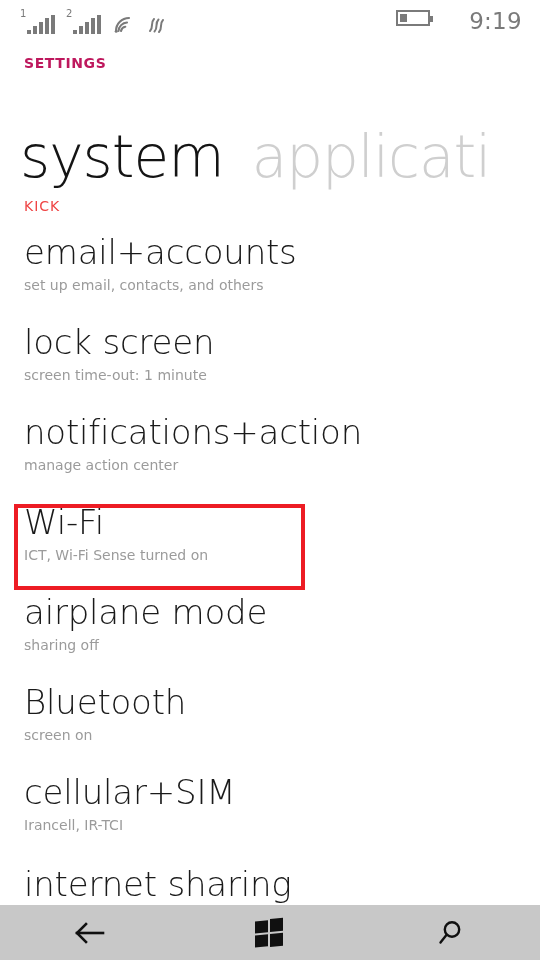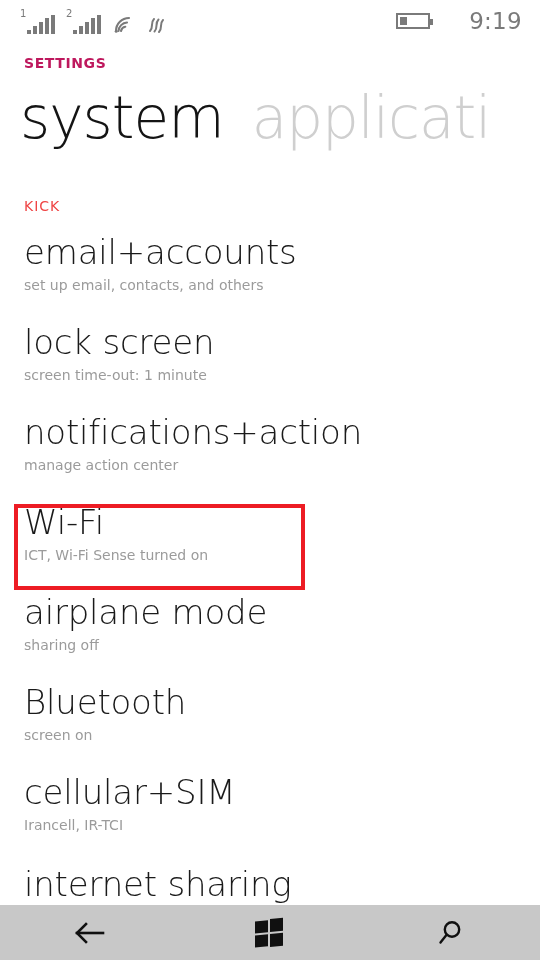--- a/index.html
+++ b/index.html
@@ -35,21 +35,21 @@
   }
   .status-left {
     display: flex;
     align-items: flex-end;
     gap: 11px;
     height: 26px;
   }
   .status-right {
     margin-left: auto;
     display: flex;
-    align-items: center;
+    align-items: flex-start;
     gap: 39px;
   }
   .sim-group {
     position: relative;
     display: flex;
     align-items: flex-end;
     height: 24px;
     padding-left: 7px;
   }
   .sim-num {
@@ -124,20 +124,21 @@
     display: flex;
     align-items: baseline;
     gap: 28px;
     white-space: nowrap;
   }
   .pivot-tab {
     font-size: 58px;
     font-weight: 300;
     line-height: 1.05;
     letter-spacing: -1px;
+    margin-top: 39px;
   }
   .pivot-tab.active { color: #141414; }
   .pivot-tab.inactive { color: #cfcfcf; }
 
   
   #section-label {
     position: absolute;
     left: 24px;
     top: 198px;
     font-size: 14px;

